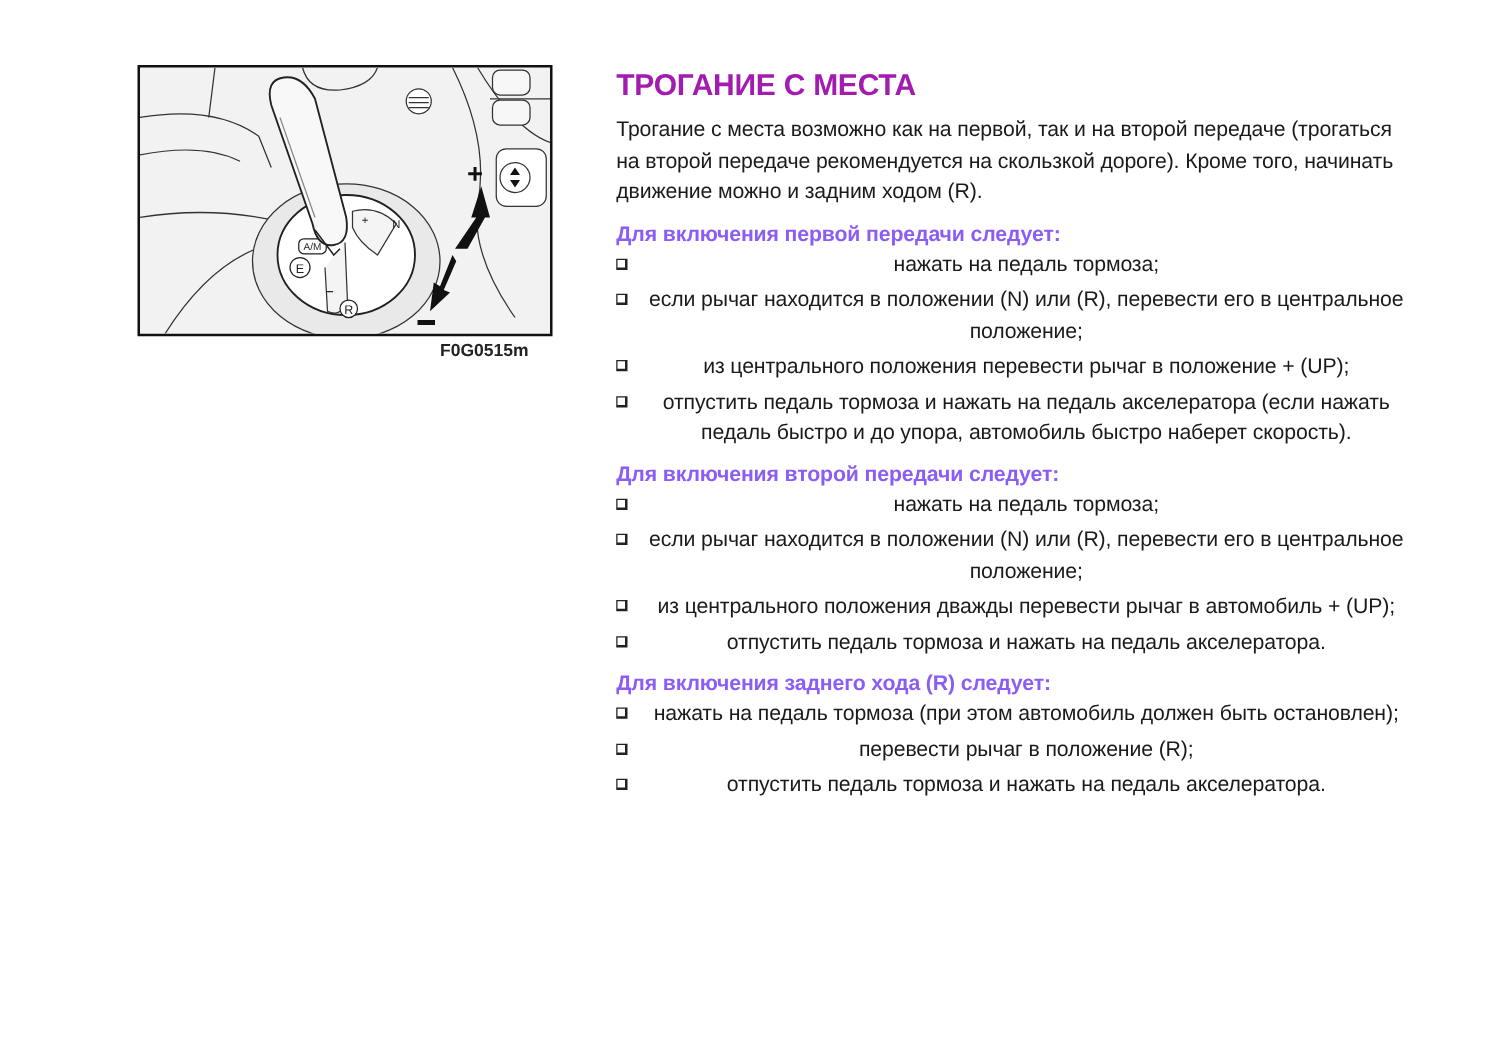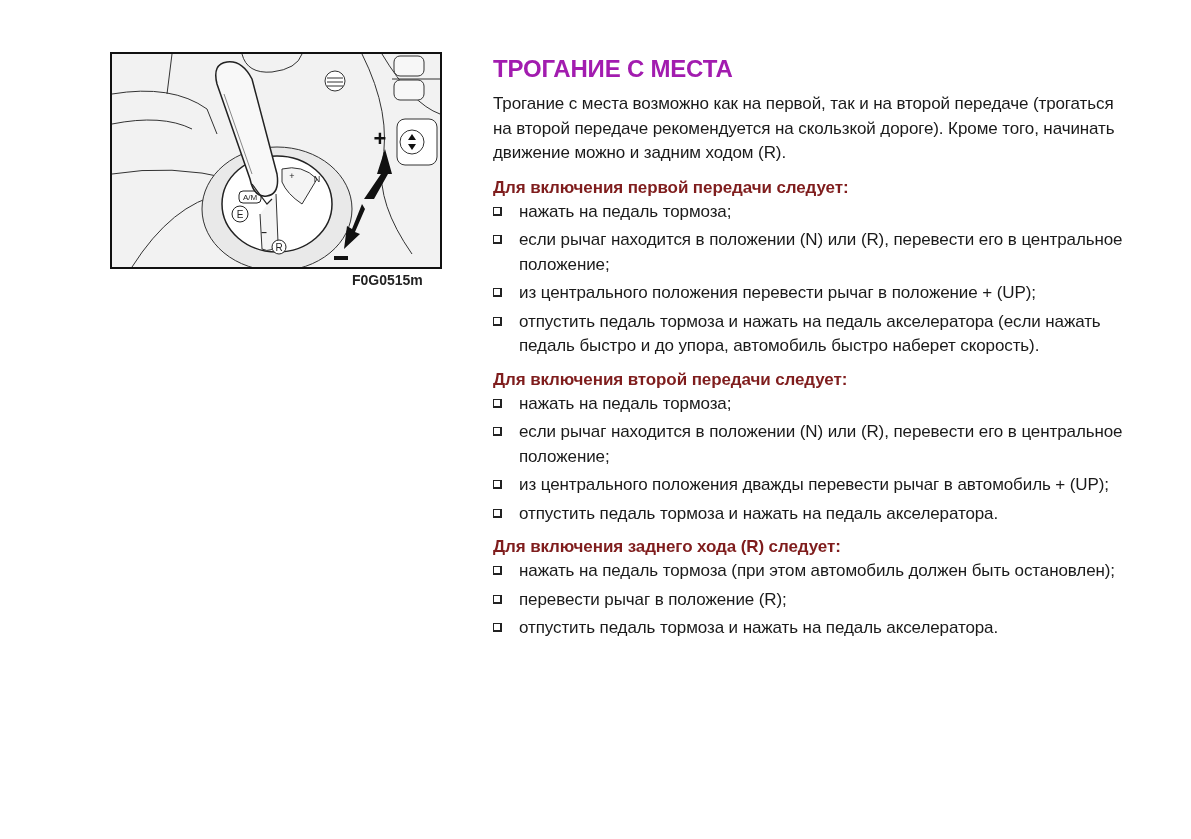--- a/index.html
+++ b/index.html
@@ -18,22 +18,22 @@
   }
   .content {
     position: absolute; left: 493px; top: 56px; width: 630px;
     font-size: 17px; line-height: 24.5px; letter-spacing: -0.1px;
   }
   .title {
     font-size: 24px; font-weight: bold; line-height: 26px; margin: 0 0 10px 0;
     letter-spacing: -0.2px; color: #a21caf;
   }
   .intro { margin: 0 0 9px 0; }
-  .section-title { font-weight: bold; margin: 0; line-height: 25px; color: #7f1d1d; }
-  ul.steps { list-style: none; margin: 0 0 8px 0; padding: 0; }
+  .section-title { font-weight: bold; margin: 0; line-height: 25px; color: #8b5cf6; }
+  ul.steps { list-style: none; margin: 0 0 8px 0; padding: 0; text-align: center; }
   ul.steps li { position: relative; padding-left: 26px; margin-bottom: 4px; }
   .checkbox {
     position: absolute; left: 0; top: 7px; width: 9px; height: 9px;
     border: 1.4px solid #222; border-right-width: 2.4px; border-bottom-width: 2.4px; box-sizing: border-box;
   }
 </style>
 </head>
 <body>
 
 <div class="figure">

